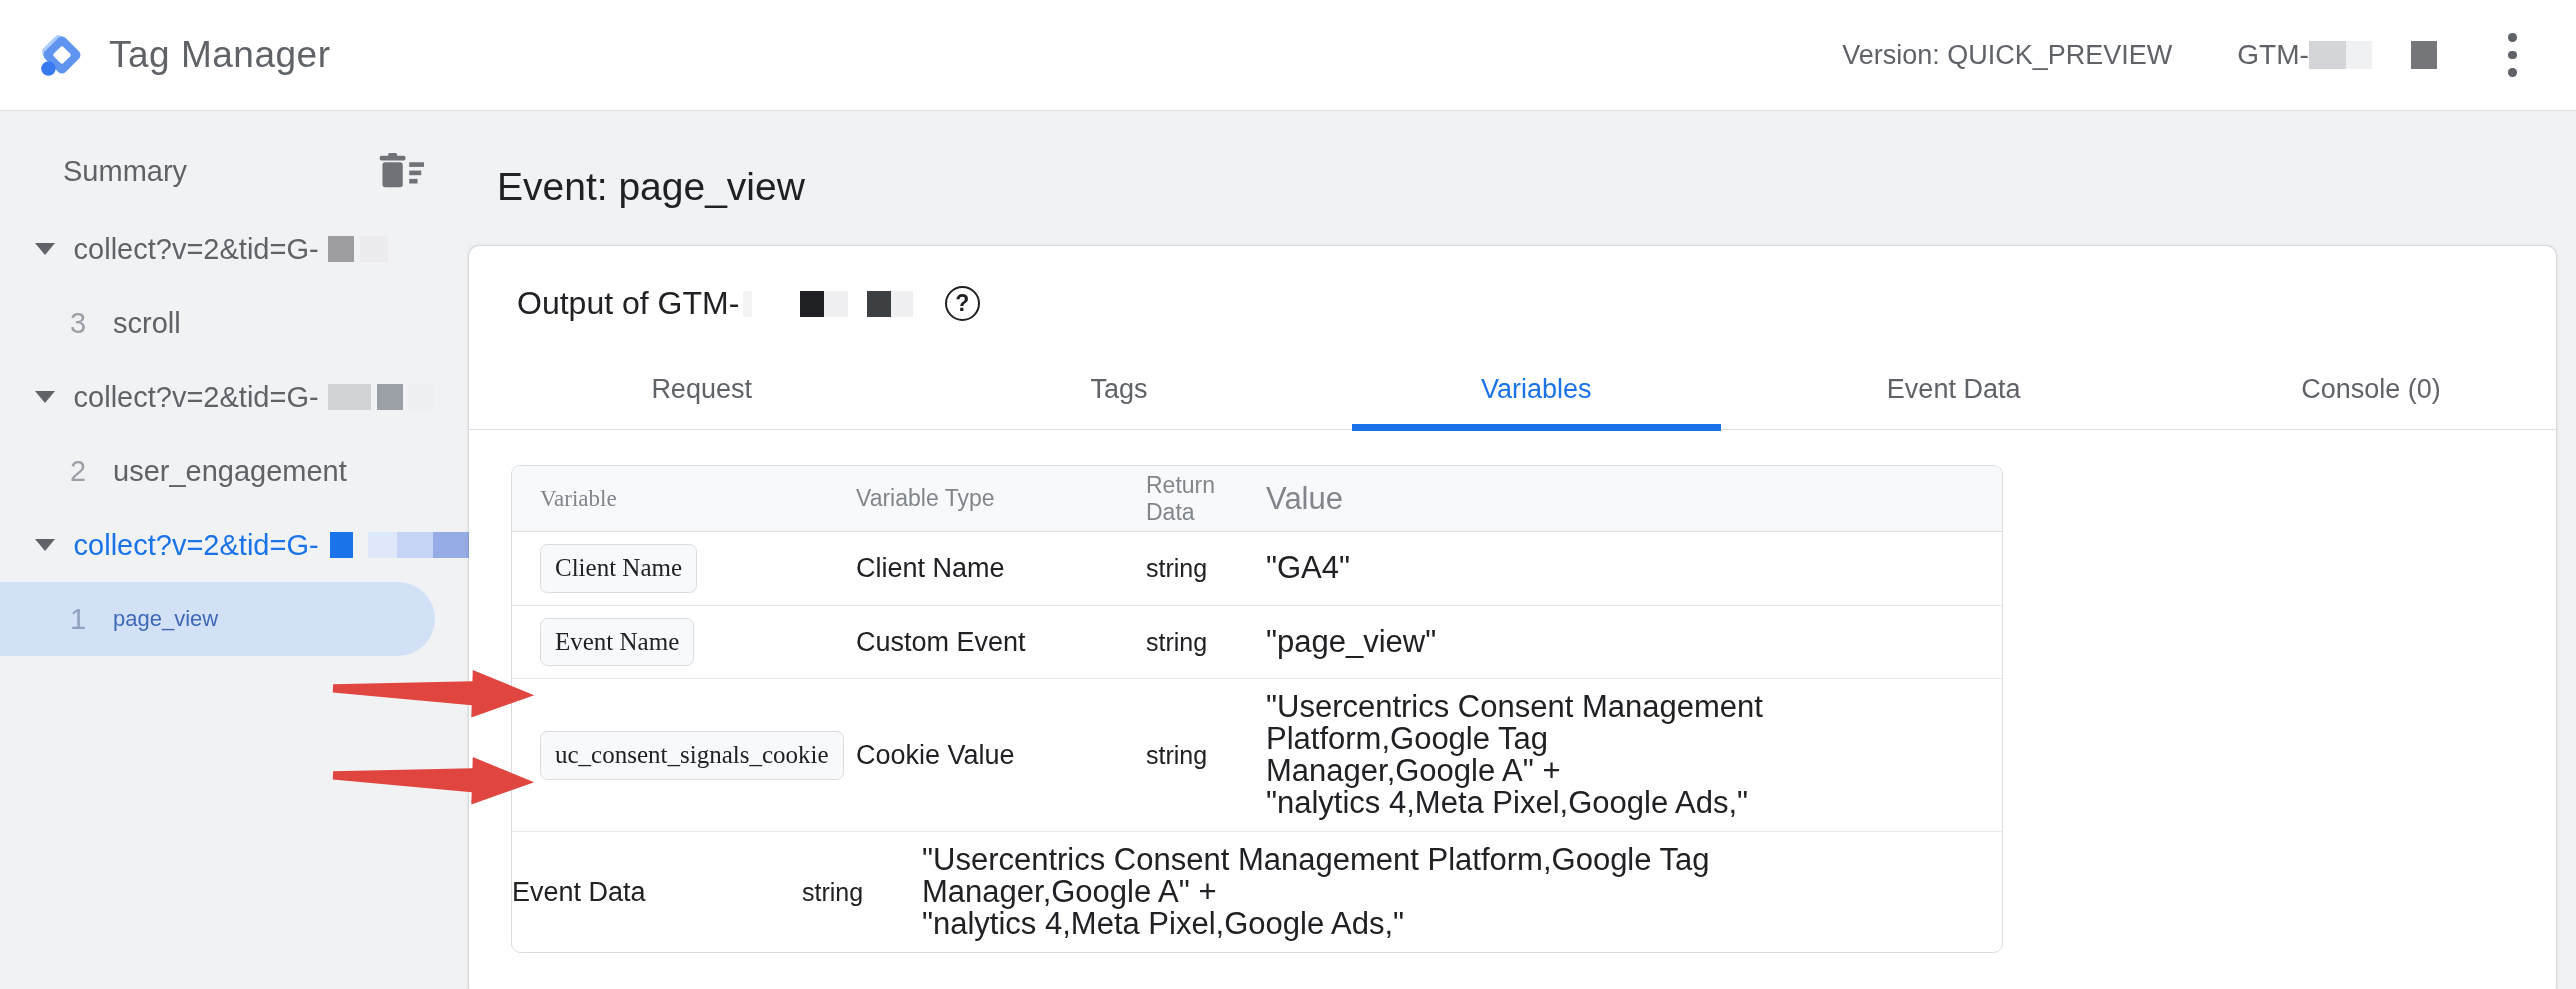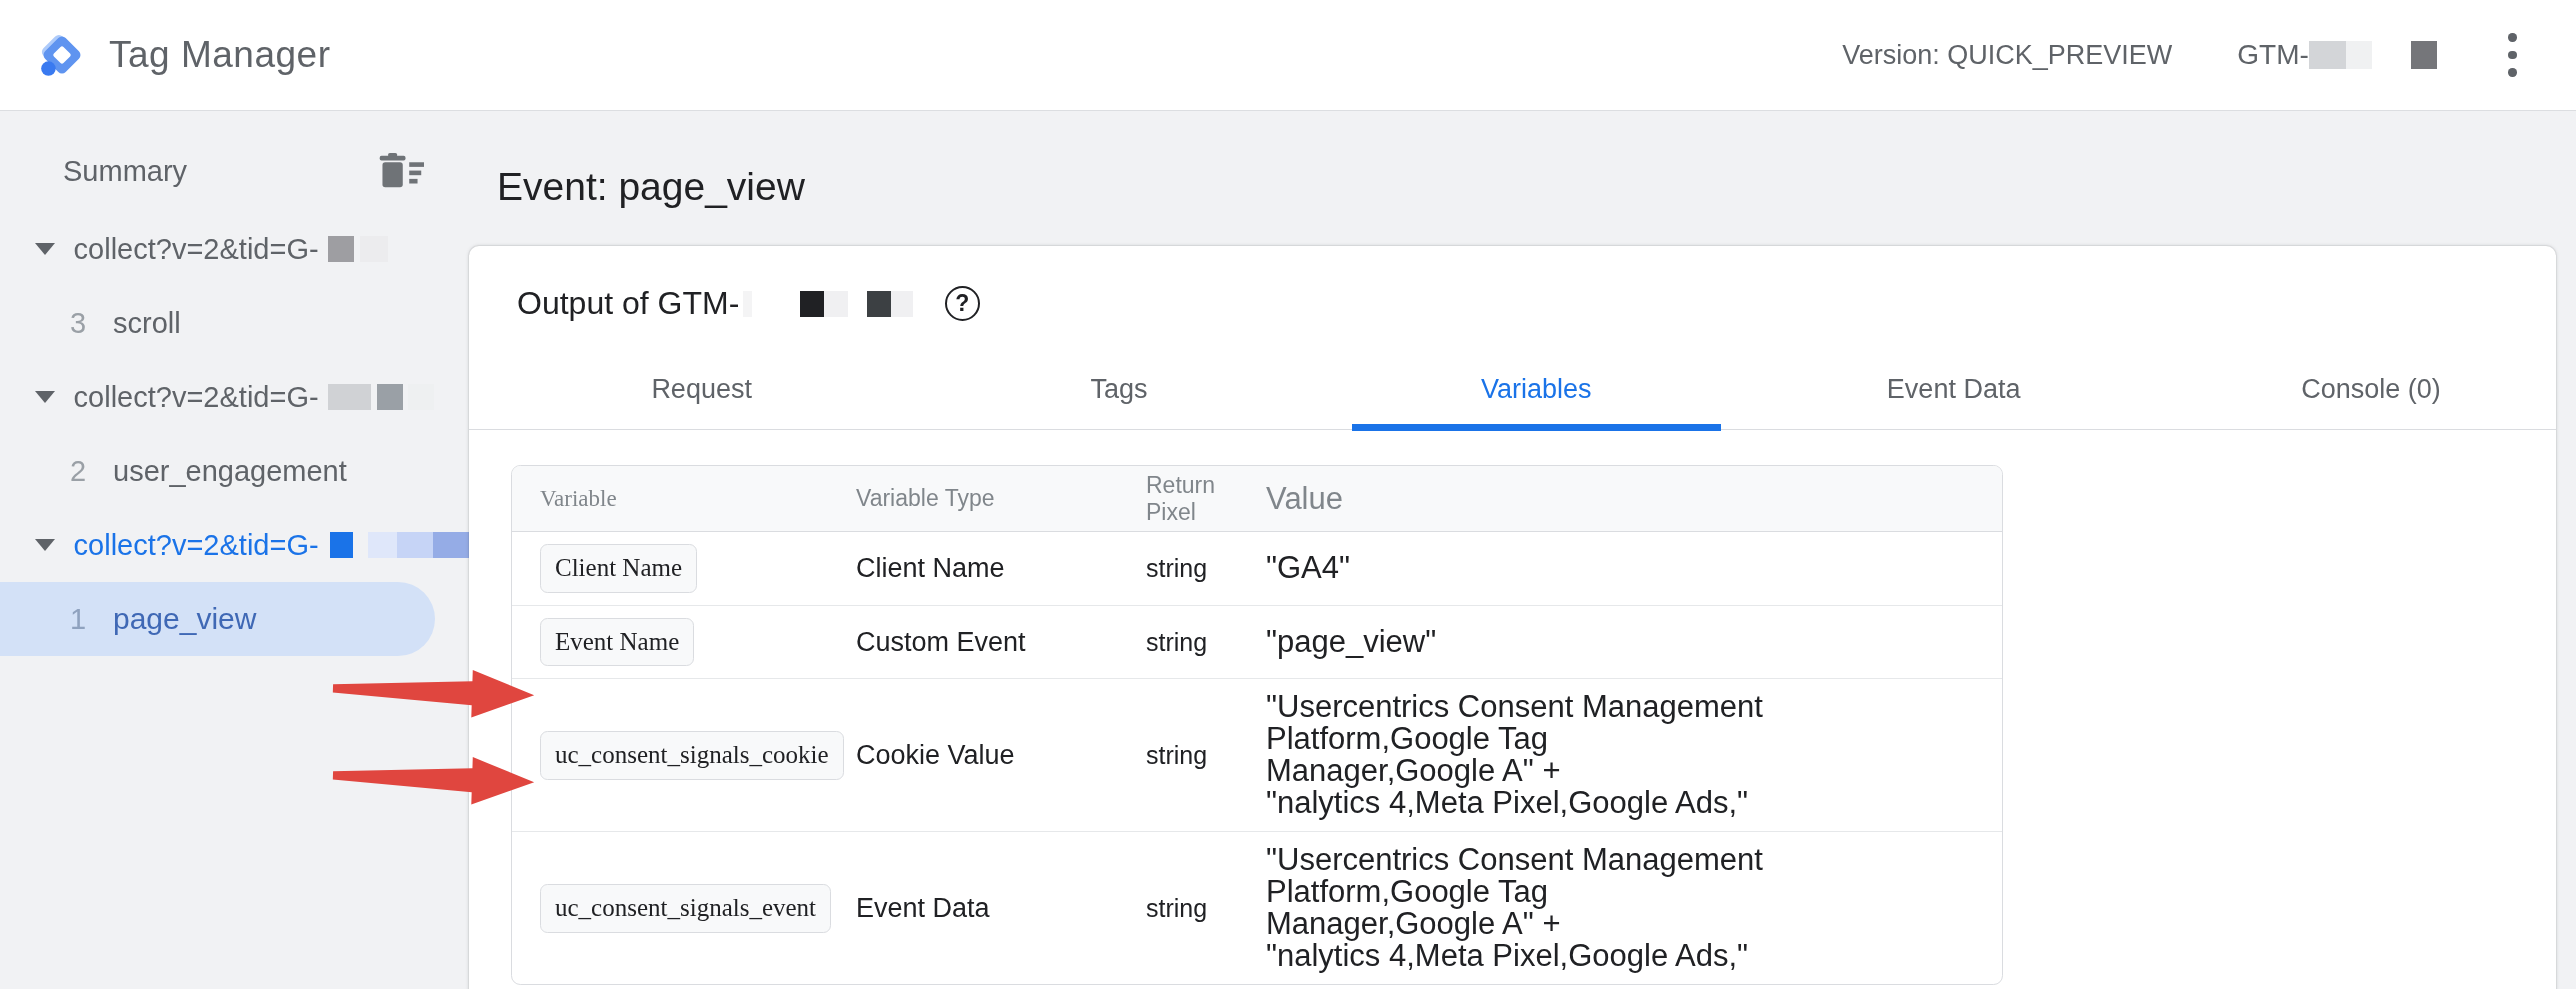--- a/index.html
+++ b/index.html
@@ -51,21 +51,21 @@
   .g2c { width: 26px; background: #eef0f1; }
   .group.active .lbl { color: #1a73e8; }
   .g3a { width: 26px; background: #1a73e8; margin-left: 11px !important; }
   .g3b { width: 33px; background: #dfe7fa; margin-left: 15px !important; }
   .g3c { width: 41px; background: #c6d4f6; margin-left: 0 !important; }
   .g3d { width: 41px; background: #95ace6; margin-left: 0 !important; }
   .child { padding-left: 70px; }
   .child .idx { width: 43px; color: #9aa0a6; flex: none; }
   .child.selected { width: 435px; background: #d3e1f7; border-radius: 0 41px 41px 0; }
   .child.selected .idx { color: #8fa2bf; }
-  .child.selected .lbl { color: #3f68b5; font-size: 30px; }
+  .child.selected .lbl { color: #3f68b5; font-size: 22px; }
 
   
   .main { flex: 1; padding: 54px 20.4px 0 0; }
   .page-title { font-size: 39px; font-weight: 400; color: #202124; margin-left: 28px; }
 
   .card {
     margin-top: 37px; background: #ffffff; border-radius: 10px;
     box-shadow: 0 0.9px 3.7px rgba(60,64,67,.25), 0 0 0 0.9px rgba(60,64,67,.05);
     padding-bottom: 43px;
   }
@@ -202,21 +202,21 @@
         <div class="tab">Tags</div>
         <div class="tab active">Variables</div>
         <div class="tab">Event Data</div>
         <div class="tab">Console (0)</div>
       </div>
 
       <div class="table-wrap">
         <div class="t-head">
           <div class="c1">Variable</div>
           <div class="c2">Variable Type</div>
-          <div class="c3">Return Pixel</div>
+          <div class="c3">Return Data</div>
           <div class="c4">Value</div>
         </div>
 
         <div class="t-row" style="min-height:67px">
           <div class="c1"><span class="chip">Client Name</span></div>
           <div class="c2">Client Name</div>
           <div class="c3">string</div>
           <div class="c4">"GA4"</div>
         </div>
 
@@ -230,21 +230,20 @@
         <div class="t-row" style="min-height:97px">
           <div class="c1"><span class="chip">uc_consent_signals_cookie</span></div>
           <div class="c2">Cookie Value</div>
           <div class="c3">string</div>
           <div class="c4">"Usercentrics Consent Management Platform,Google Tag
 Manager,Google A" +
 "nalytics 4,Meta Pixel,Google Ads,"</div>
         </div>
 
         <div class="t-row" style="min-height:87px">
-          <div class="c1"><span class="chip">uc_consent_signals_event</span></div>
           <div class="c2">Event Data</div>
           <div class="c3">string</div>
           <div class="c4">"Usercentrics Consent Management Platform,Google Tag
 Manager,Google A" +
 "nalytics 4,Meta Pixel,Google Ads,"</div>
         </div>
       </div>
     </div>
   </div>
 </div>

